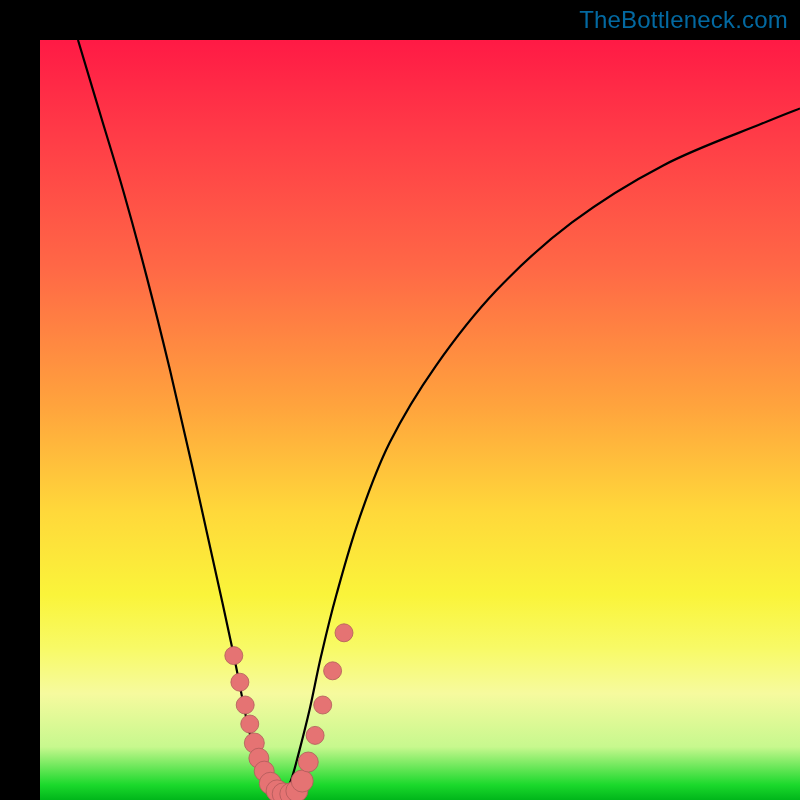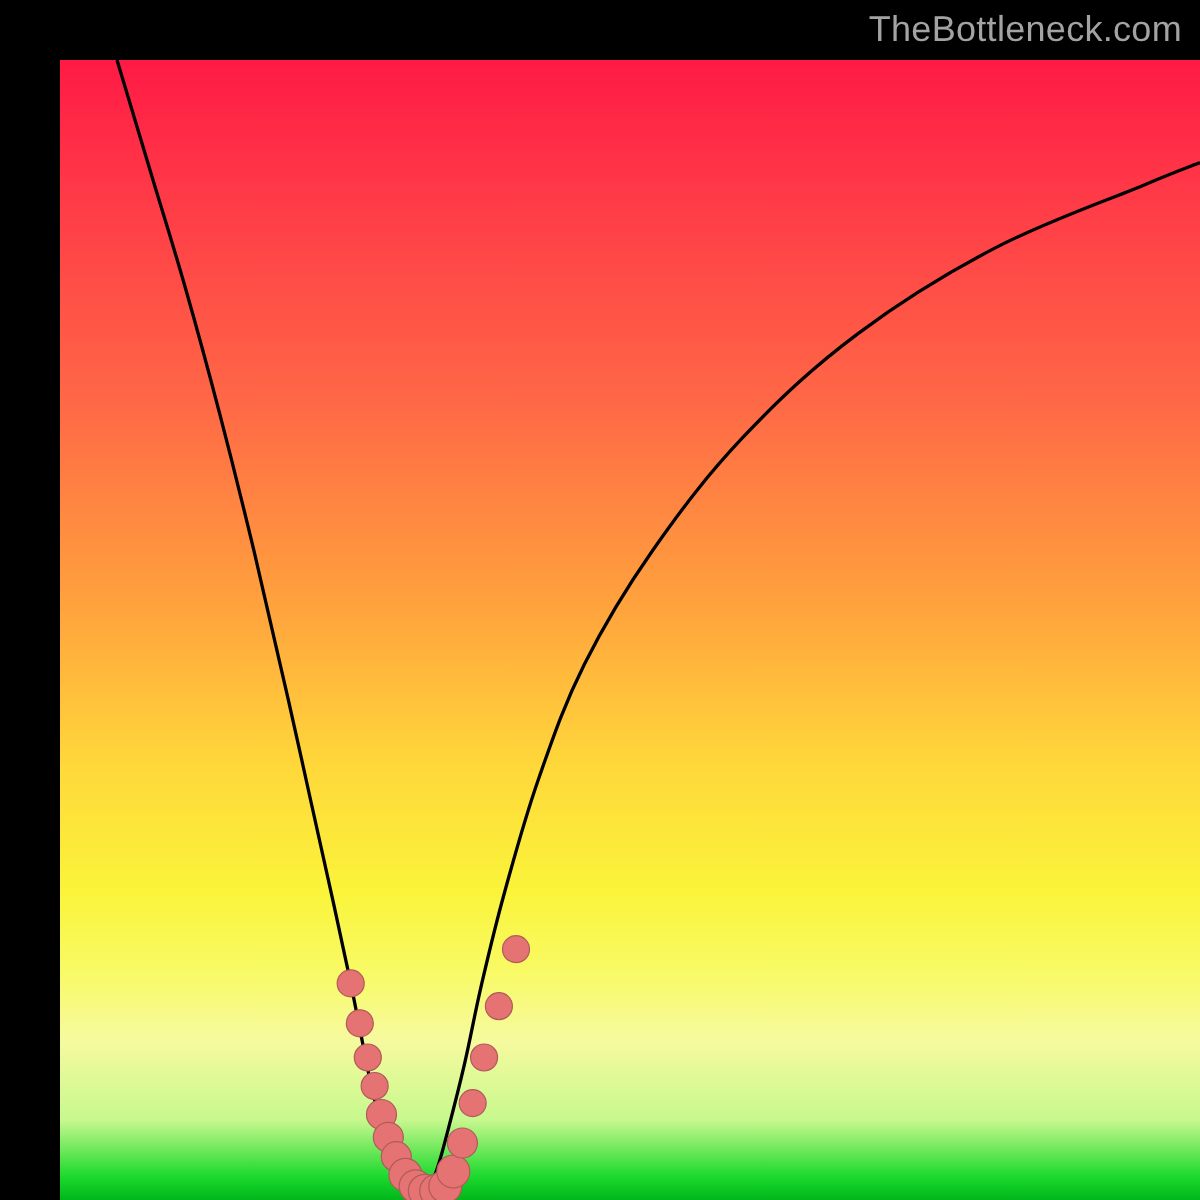--- a/index.html
+++ b/index.html
@@ -38,21 +38,21 @@
       #1bd92c 98%,
       #00b61a 100%
     );
   }
   .watermark {
     position: absolute;
     top: 6px;
     right: 12px;
     font-size: 24px;
     font-weight: 400;
-    color: #a3a3a3;
+    color: #0369a1;
     letter-spacing: 0.2px;
     z-index: 5;
     user-select: none;
   }
   svg.curve-layer {
     position: absolute;
     left: 0;
     top: 0;
     width: 760px;
     height: 760px;

